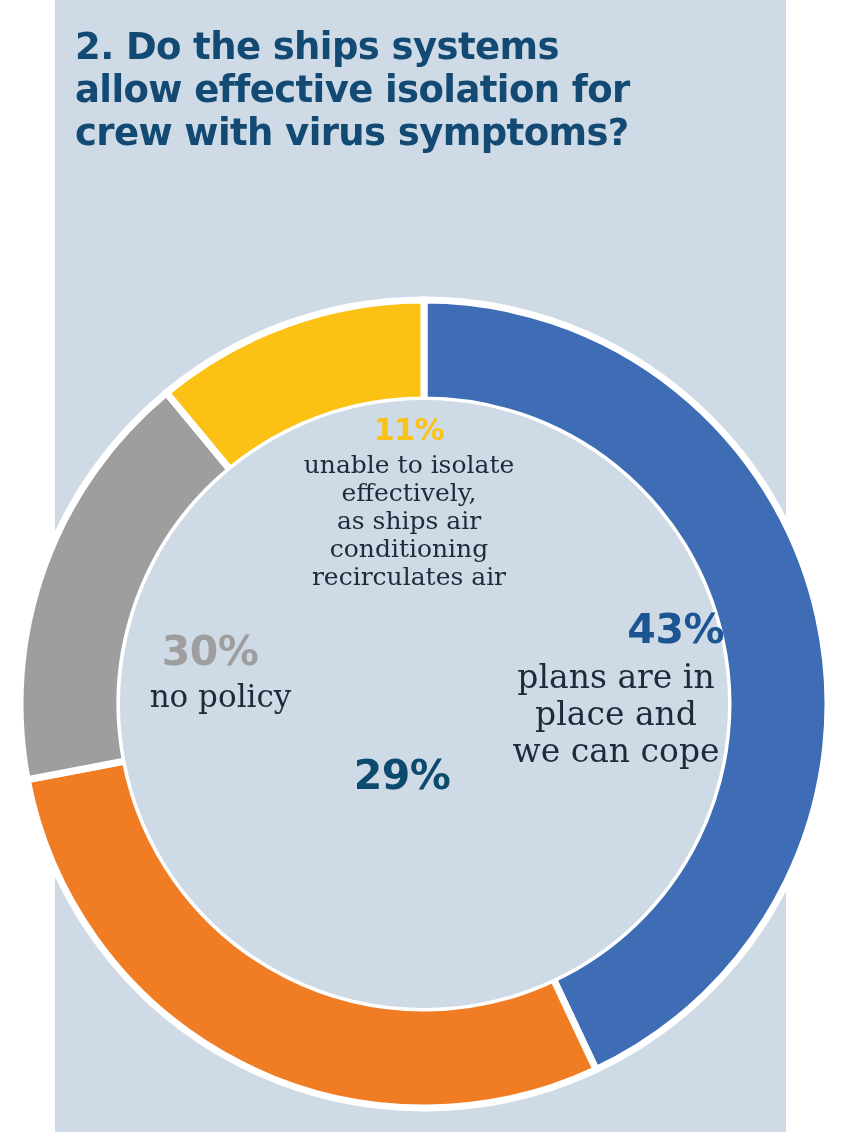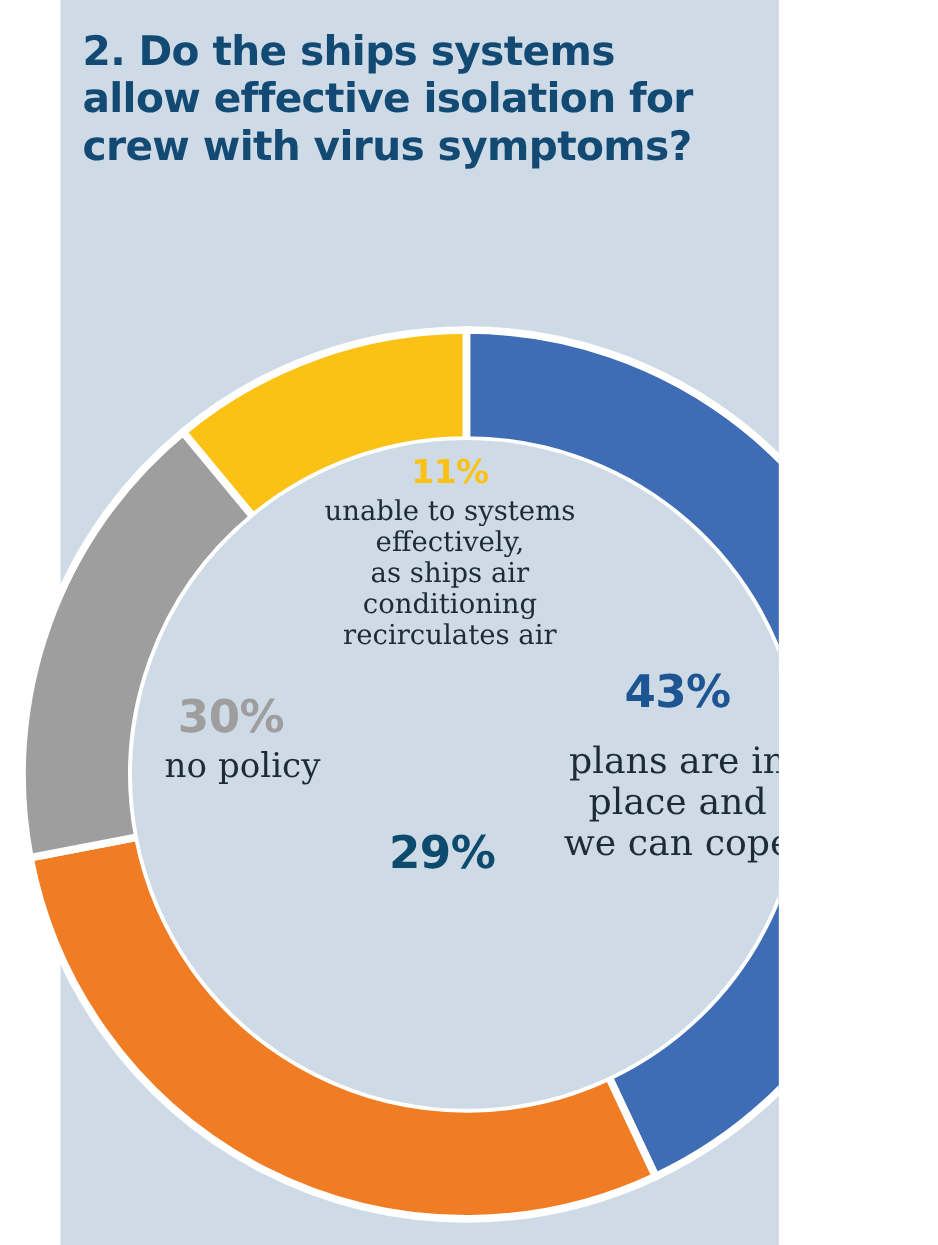--- a/index.html
+++ b/index.html
@@ -2,21 +2,21 @@
 <html><head>
 <meta charset="utf-8">
 <style>
   html, body {
     margin: 0;
     padding: 0;
     background: #ffffff;
   }
   #page {
     position: relative;
-    width: 708px;
+    width: 853px;
     height: 1132px;
     background: #ffffff;
     overflow: hidden;
     font-family: "Liberation Sans", sans-serif;
   }
   #panel {
     position: absolute;
     left: 55px;
     top: 0px;
     width: 731px;
@@ -77,21 +77,21 @@
   }
   #lbl-11 .pct { font-size: 30px; color: #fbc115; line-height: 1.05; margin-bottom: 5px; }
   #lbl-11 .desc { font-size: 25px; line-height: 1.12; }
 
   
   #lbl-43 {
     left: 508px;
     top: 608px;
     width: 216px;
   }
-  #lbl-43 .pct { font-size: 41px; color: #1d5593; line-height: 1.05; margin-bottom: 23px; }
+  #lbl-43 .pct { font-size: 41px; color: #1d5593; line-height: 1.05; margin-bottom: 8px; text-align: right; }
   #lbl-43 .desc { font-size: 33px; line-height: 1.12; }
 
   
   #lbl-29 {
     left: 268px;
     top: 754px;
     width: 268px;
   }
   #lbl-29 .pct { font-size: 41px; color: #0c4a6e; line-height: 1.05; margin-bottom: 5px; }
   #lbl-29 .desc { font-size: 25px; line-height: 1.12; }
@@ -123,21 +123,21 @@
           <path d="M 596.0148337922892 1069.5501291962719 A 404 404 0 0 1 27.15595070560977 779.7020510926327 L 125.38467577847865 760.9639196340603 A 304 304 0 0 0 553.436904635782 979.06742394967 Z" fill="#f07c24" class="seg"></path>
           <path d="M 27.15595070560977 779.7020510926327 A 404 404 0 0 1 166.48070814152913 392.71264991858135 L 230.22310711639818 469.76397419616023 A 304 304 0 0 0 125.38467577847865 760.9639196340603 Z" fill="#9e9e9e" class="seg"></path>
           <path d="M 166.48070814152913 392.71264991858135 A 404 404 0 0 1 423.99999999999994 300 L 423.99999999999994 400 A 304 304 0 0 0 230.22310711639818 469.76397419616023 Z" fill="#fbc115" class="seg"></path>
         </g>
       <circle cx="424" cy="704" r="304" fill="#cedae6"></circle>
     </svg>
   </div>
 
   <div class="label-block" id="lbl-11">
     <span class="pct">11%</span>
-    <span class="desc">unable to systems
+    <span class="desc">unable to isolate
 effectively,
 as ships air
 conditioning
 recirculates air</span>
   </div>
 
   <div class="label-block" id="lbl-43">
     <span class="pct">43%</span>
     <span class="desc">plans are in
 place and

